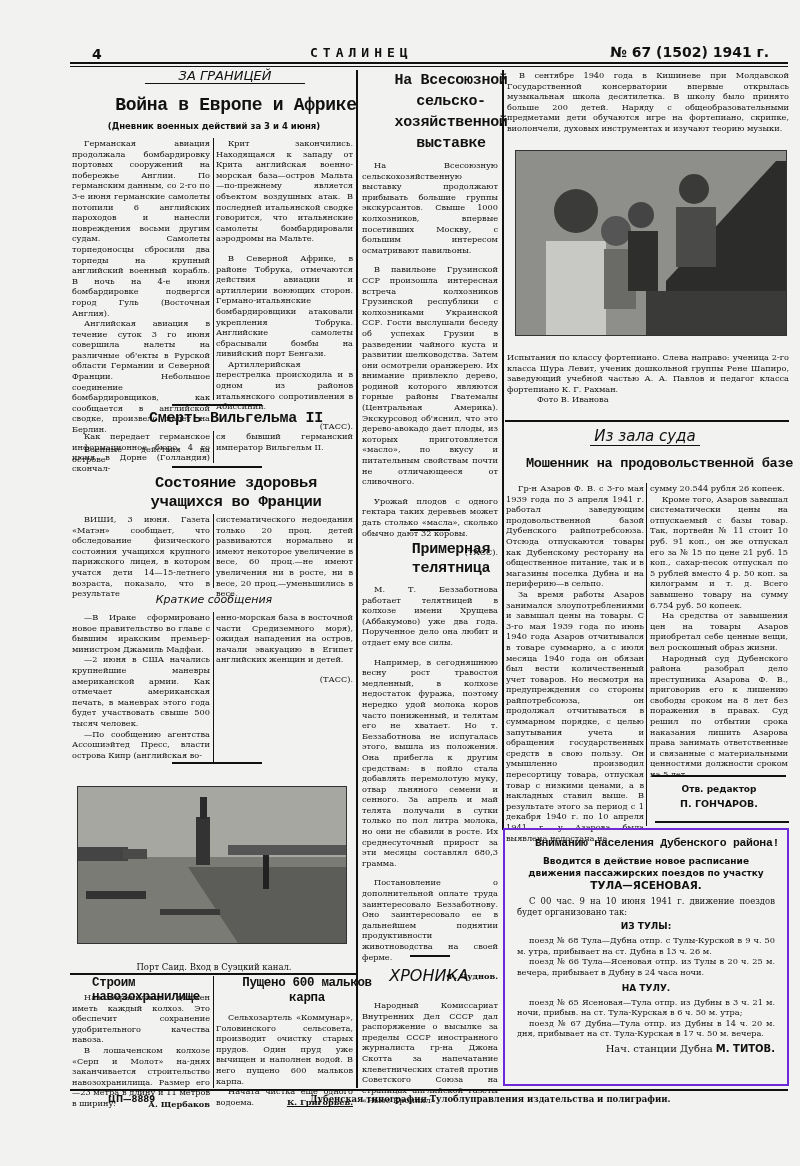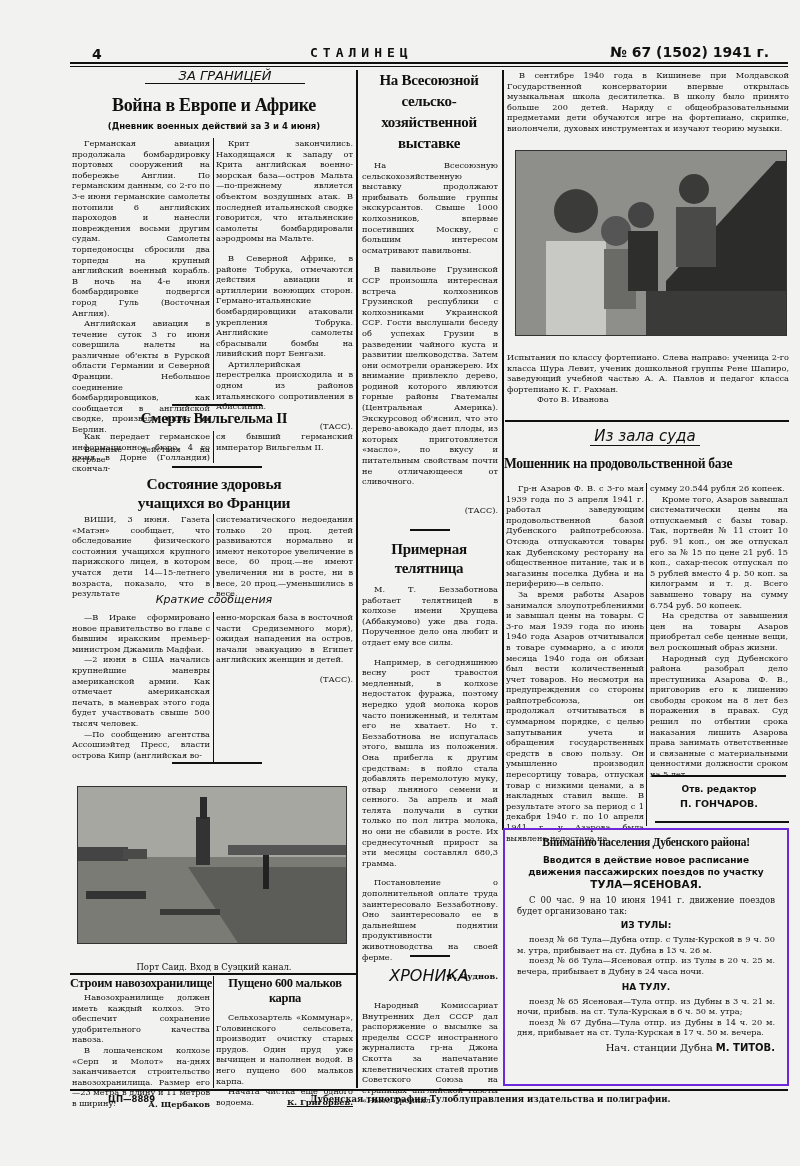--- a/index.html
+++ b/index.html
@@ -8,21 +8,21 @@
   .hdr-num{left:92px;top:46px;font:bold 14px "DejaVu Sans",sans-serif;}
   .hdr-title{left:310px;top:45px;font:bold 13px "DejaVu Sans Mono",monospace;letter-spacing:5px;}
   .hdr-issue{left:610px;top:44px;font:bold 14px "DejaVu Sans",sans-serif;}
   .rule{background:#111;}
   .txt{font-size:8.2px;line-height:10.6px;text-align:justify;}
   .txt p{margin:0;text-indent:12px;}
   .txt p+p{margin-top:0;}
   .gap{height:9px;}
   .center{text-align:center;}
   .rubric{font-style:italic;font-family:"DejaVu Sans",sans-serif;}
-  .h1{font-family:Liberation Serif, serif;font-weight:bold;letter-spacing:-0.3px;}
+  .h1{font-family:Liberation Mono, monospace;font-weight:bold;letter-spacing:-0.3px;padding-left:22px;}
   .vline{width:1.5px;background:#111;}
   .photo{background:linear-gradient(180deg,#9a9a96 0%,#6a6a66 45%,#3a3a38 100%);border:1px solid #333;overflow:hidden;}
   .sign{text-align:right;font-weight:bold;}
   .box{border:2px solid #6d28d9;}
 </style>
 </head>
 <body>
 
 <div class="abs hdr-num">4</div>
 <div class="abs hdr-title">СТАЛИНЕЦ</div>
@@ -130,20 +130,21 @@
   <div>На Всесоюзной</div>
   <div>сельско-</div>
   <div>хозяйственной</div>
   <div>выставке</div>
 </div>
 <div class="abs txt" style="left:362px;top:160px;width:136px;">
   <p>На Всесоюзную сельскохозяйственную выставку продолжают прибывать большие группы экскурсантов. Свыше 1000 колхозников, впервые посетивших Москву, с большим интересом осматривают павильоны.</p>
   <div class="gap"></div>
   <p>В павильоне Грузинской ССР произошла интересная встреча колхозников Грузинской республики с колхозниками Украинской ССР. Гости выслушали беседу об успехах Грузии в разведении чайного куста и развитии шелководства. Затем они осмотрели оранжерею. Их внимание привлекло дерево, родиной которого являются горные районы Гватемалы (Центральная Америка). Экскурсовод об'яснил, что это дерево-авокадо дает плоды, из которых приготовляется «масло», по вкусу и питательным свойствам почти не отличающееся от сливочного.</p>
   <div class="gap"></div>
+  <p>Урожай плодов с одного гектара таких деревьев может дать столько «масла», сколько обычно дают 32 коровы.</p>
   <div class="gap"></div>
   <div class="sign" style="font-weight:normal;">(ТАСС).</div>
 </div>
 <div class="abs rule" style="left:410px;top:529px;width:40px;height:2px;"></div>
 
 <div class="abs center h1" style="left:358px;top:540px;width:142px;font-size:15px;line-height:19px;">
   <div>Примерная</div>
   <div>телятница</div>
 </div>
 <div class="abs txt" style="left:362px;top:584px;width:136px;">

